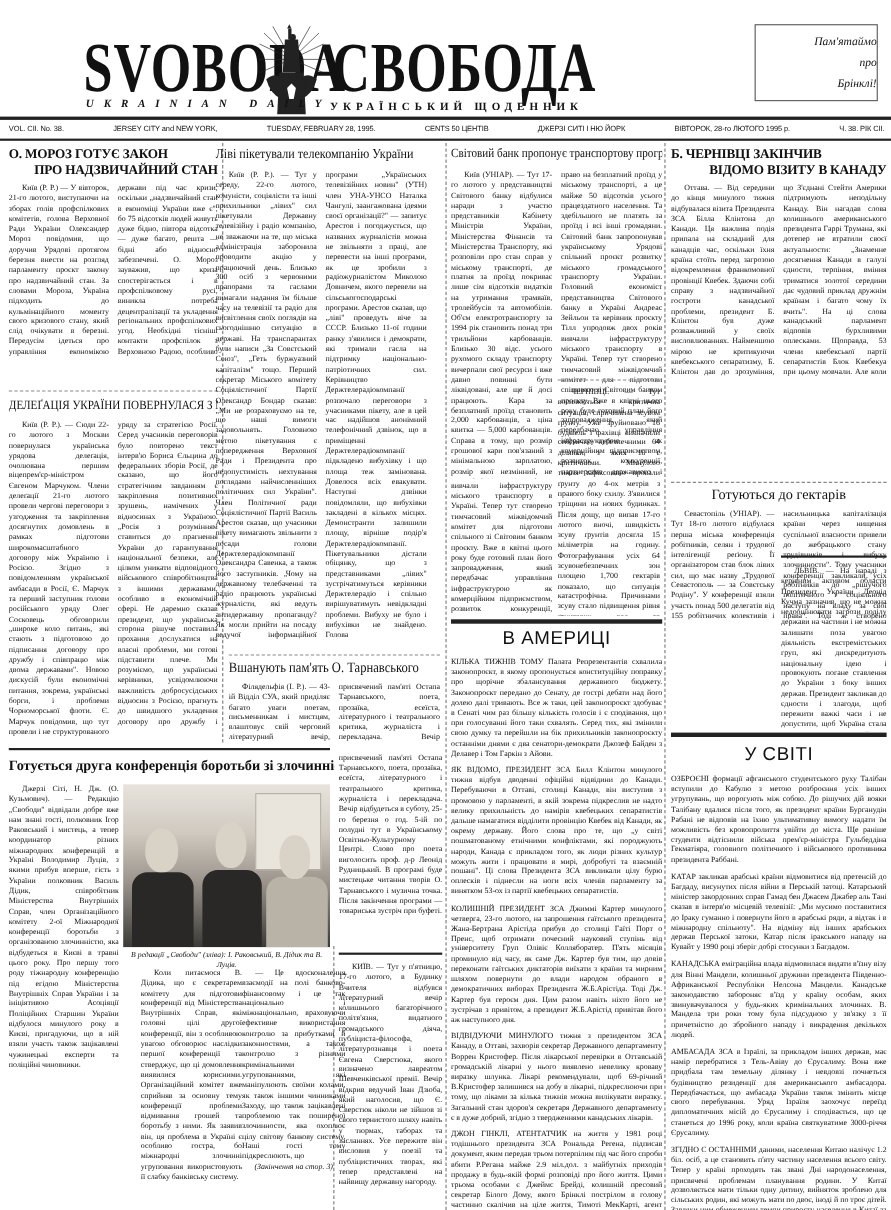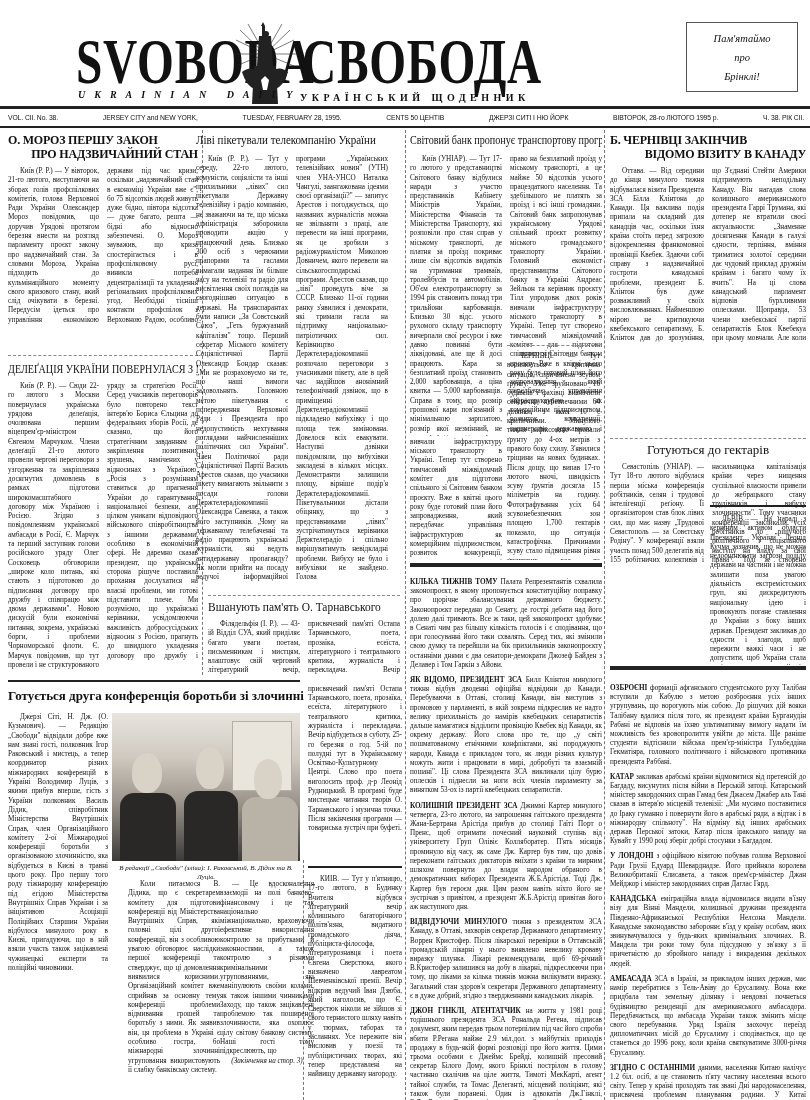--- a/index.html
+++ b/index.html
@@ -5,35 +5,35 @@
 *{box-sizing:border-box;margin:0;padding:0}
 html,body{width:810px;height:1100px;overflow:hidden;background:#fff;color:#111}
 body{font-family:"Liberation Serif",serif;font-size:7.2px;line-height:9.3px;position:relative}
 .abs{position:absolute}
 .masthead{left:0;top:0;width:810px;height:106px}
 .mast-left{position:absolute;left:76px;top:30px;font-family:"Liberation Serif",serif;font-weight:bold;font-size:64px;line-height:64px;letter-spacing:1px;transform:scaleX(0.74);transform-origin:left top;color:#111}
 .mast-right{position:absolute;left:302px;top:30px;font-family:"Liberation Serif",serif;font-weight:bold;font-size:64px;line-height:64px;letter-spacing:1px;transform:scaleX(0.74);transform-origin:left top;color:#111}
 .sub-left{position:absolute;left:78px;top:90px;font-style:italic;font-weight:bold;font-size:10px;letter-spacing:9px;font-family:Liberation Serif, serif}
 .sub-right{position:absolute;left:300px;top:93px;font-weight:bold;font-size:10px;letter-spacing:4.5px;font-family:"Liberation Serif",serif}
 .emblem{position:absolute;left:232px;top:20px;width:66px;height:84px}
-.motto{position:absolute;left:686px;top:22px;width:112px;height:70px;border:1px solid #555;text-align:center;font-style:italic;font-size:10.5px;line-height:19px;padding-top:6px}
+.motto{position:absolute;left:686px;top:22px;width:112px;height:70px;border:1px solid #555;text-align:right;font-style:italic;font-size:10.5px;line-height:19px;padding-top:6px}
 .dateline{left:0;top:106px;width:810px;height:22px;border-top:3px solid #222;border-bottom:2px solid #222;font-family:"Liberation Sans",sans-serif;font-size:6.8px;display:flex;justify-content:space-between;align-items:center;padding:0 6px 0 8px;letter-spacing:-0.1px}
 .col{position:absolute;overflow:hidden}
 .vrule{position:absolute;width:0;border-left:1px dashed #777}
 .hrule{position:absolute;height:0;border-top:1px dashed #888}
 .thick{position:absolute;height:4px;background:#222}
 h2{font-weight:bold;font-family:"Liberation Serif",serif;color:#111}
 .hl-caps{font-size:12px;line-height:14px;font-weight:bold;letter-spacing:-0.2px}
 .hl-plain{font-size:12.5px;line-height:14px;font-weight:normal;transform:scaleX(0.88);transform-origin:left top;white-space:nowrap}
 .body2{column-count:2;column-gap:8px;text-align:justify;hyphens:auto}
 .body1{text-align:justify}
 .body2 p,.body1 p{text-indent:12px;margin:0}
 .sect-title{font-family:"Liberation Sans",sans-serif;font-size:17px;line-height:20px;text-align:center;letter-spacing:0.5px}
 .item{text-align:justify;margin-bottom:6px;line-height:9.2px}
-.item b{font-weight:bold}
+.item b{font-weight:normal}
 .photo{position:absolute;background:linear-gradient(180deg,#e8e4dd 0%,#cfc9c0 30%,#9a948c 60%,#3c3a37 100%);overflow:hidden}
 .person{position:absolute;border-radius:50% 50% 45% 45%;background:#d9d2c6}
 .suit{position:absolute;border-radius:14px 14px 0 0;background:#2a2826}
 .caption{position:absolute;font-style:italic;font-size:7px;text-align:center}
 .cont{font-style:italic;text-align:center}
 </style>
 </head>
 <body>
 
 <div class="abs masthead">
@@ -79,21 +79,21 @@
   <span>ВІВТОРОК, 28-го ЛЮТОГО 1995 р.</span>
   <span>Ч. 38. РІК CII.</span>
 </div>
 
 <div class="vrule" style="left:202px;top:130px;height:545px"></div>
 <div class="vrule" style="left:405px;top:130px;height:970px"></div>
 <div class="vrule" style="left:604px;top:130px;height:970px"></div>
 <div class="vrule" style="left:303px;top:860px;height:240px"></div>
 
 <div class="col" style="left:8px;top:133px;width:190px;height:200px">
-  <h2 class="hl-caps">О. МОРОЗ ПЕРШУ ЗАКОН</h2>
+  <h2 class="hl-caps">О. МОРОЗ ГОТУЄ ЗАКОН</h2>
   <h2 class="hl-caps" style="text-align:right">ПРО НАДЗВИЧАЙНИЙ СТАН</h2>
   <div class="body2" style="margin-top:6px;height:160px">
       <p>Київ (Р. Р.) — У вівторок, 21-го лютого, виступаючи на зборах голів профспілкових комітетів, голова Верховної Ради України Олександер Мороз повідомив, що доручив Урядові протягом березня внести на розгляд парламенту проєкт закону про надзвичайний стан. За словами Мороза, Україна підходить до кульмінаційного моменту свого кризового стану, який слід очікувати в березні. Передусім ідеться про управління економікою держави під час кризи, оскільки „надзвичайний стан в економіці України вже є", бо 75 відсотків людей живуть дуже бідно, півтора відсотка — дуже багато, решта — бідні або відносно забезпечені. О. Мороз зауважив, що криза спостерігається і в профспілковому русі, виникла потреба децентралізації та укладення регіональних профспілкових угод. Необхідні тісніші контакти профспілок з Верховною Радою, особливо в питаннях вимог до Уряду і Президента з питань соціального захисту громадян, вважає О. Мороз. Він також висловився за надання профспілкам права законодавчої ініціятиви і сказав, що його турбує „прояв сталої тенденції до паралельного законотворення виконавчими структурами". Як приклад, Мороз навів створення Президентом Комісії з експертно-творчих питань, яка розробляє положення про діяльність якої „підписав чиновник", порушуючи існуючий закон.</p>
     </div>
 </div>
 <div class="hrule" style="left:8px;top:355px;width:190px"></div>
 
 <div class="col" style="left:8px;top:362px;width:190px;height:315px">
   <h2 class="hl-plain" style="font-size:11.5px">ДЕЛЕҐАЦІЯ УКРАЇНИ ПОВЕРНУЛАСЯ З МОСКВИ</h2>
   <div class="body2" style="margin-top:6px;height:290px">
@@ -171,20 +171,21 @@
 </div>
 <div class="hrule" style="left:507px;top:345px;width:92px"></div>
 <div class="col" style="left:507px;top:352px;width:93px;height:208px">
   <div class="body1">
       <p>ЧЕРНІВЦІ. — Тут восилюється критична ситуація, спричинена зсувом ґрунту. Уже зруйновано 16 будівель і фахівці визначили сейсмічно небезпечними 64 ділянки, з яких 10 є критичними. Минулого тижня зафіксовано провали ґрунту до 4-ох метрів з правого боку схилу. З'явилися тріщини на нових будинках. Після дощу, що випав 17-го лютого вночі, швидкість зсуву ґрунтів досягла 15 міліметрів на годину. Фотографування усіх 64 зсувонебезпечних зон площею 1,700 гектарів показало, що ситуація катастрофічна. Причинами зсуву стало підвищення рівня ґрунтових вод та нерозкладення ґрунту на схилах, спричинене втратами в мережах водогону та каналізації.</p>
     </div>
 </div>
 
 <div class="thick" style="left:410px;top:563px;width:192px"></div>
 <div class="col" style="left:410px;top:570px;width:192px;height:530px">
+  <div class="sect-title">В АМЕРИЦІ</div>
   <div style="margin-top:8px">
     <div class="item"><b>КІЛЬКА ТИЖНІВ ТОМУ</b><span> Палата Репрезентантів схвалила законопроєкт, в якому пропонується конституційну поправку про щорічне збалансування державного бюджету. Законопроєкт передано до Сенату, де гострі дебати над його долею далі тривають. Все ж таки, цей законопроєкт здобуває в Сенаті чим раз більшу кількість голосів і є сподівання, що при голосуванні його таки схвалять. Серед тих, які змінили свою думку та перейшли на бік прихильників законопроєкту останніми днями є два сенатори-демократи Джозеф Байден з Делавер і Том Гаркін з Айови.</span></div>
     <div class="item"><b>ЯК ВІДОМО, ПРЕЗИДЕНТ ЗСА</b><span> Билл Клінтон минулого тижня відбув дводенні офіційні відвідини до Канади. Перебуваючи в Оттаві, столиці Канади, він виступив з промовою у парламенті, в якій зокрема підкреслив не надто велику прихильність до намірів квебецьких сепаратистів дальше намагатися відділити провінцію Квебек від Канади, як окрему державу. Його слова про те, що „у світі пошматованому етнічними конфліктами, які породжують народи, Канада є прикладом того, як люди різних культур можуть жити і працювати в мирі, добробуті та взаємній пошані". Ці слова Президента ЗСА викликали цілу бурю оплесків і піднесли на ноги всіх членів парламенту за винятком 53-ох із партії квебецьких сепаратистів.</span></div>
     <div class="item"><b>КОЛИШНІЙ ПРЕЗИДЕНТ ЗСА</b><span> Джиммі Картер минулого четверга, 23-го лютого, на запрошення гаїтського президента Жана-Бертрана Арістіда прибув до столиці Гаїті Порт о Пренс, щоб отримати почесний науковий ступінь від університету Груп Олівіє Колляборатер. П'ять місяців проминуло від часу, як саме Дж. Картер був тим, що довів переконати гаїтських диктаторів виїхати з країни та мирним шляхом повернути до влади народом обраного в демократичних виборах Президента Ж.Б.Арістіда. Тоді Дж. Картер був героєм дня. Цим разом навіть ніхто його не зустрічав з привітом, а президент Ж.Б.Арістід привітав його аж наступного дня.</span></div>
     <div class="item"><b>ВІДВІДУЮЧИ МИНУЛОГО</b><span> тижня з президентом ЗСА Канаду, в Оттаві, захворів секретар Державного департаменту Воррен Кристофер. Після лікарської перевірки в Оттавській громадській лікарні у нього виявлено невелику кроваву виразку шлунка. Лікарі рекомендували, щоб 69-річний В.Кристофер залишився на добу в лікарні, підкреслюючи при тому, що ліками за кілька тижнів можна вилікувати виразку. Загальний стан здоров'я секретаря Державного департаменту є в дуже добрий, згідно з твердженнями канадських лікарів.</span></div>
     <div class="item"><b>ДЖОН ГІНКЛІ, АТЕНТАТЧИК</b><span> на життя у 1981 році тодішнього президента ЗСА Рональда Регена, підписав документ, яким передав трьом потерпілим під час його спроби вбити Р.Регана майже 2.9 міл.дол. з майбутніх приходів продажу в будь-якій формі розповіді про його життя. Цими трьома особами є Джеймс Брейді, колишній пресовий секретар Білого Дому, якого Брінклі пострілом в голову частинно скалічив на ціле життя, Тимоті МекКарті, агент тайної служби, та Томас Делеганті, місцевий поліціянт, які також були поранені. Один із адвокатів Дж.Гінклі, Б.Дж.Джовис-Террелл, підкреслив, що його клієнт робить це для того, щоб в якийсь спосіб подати їм відшкодування за пошкодування, але цей документ дальше не забороняє йому відрікатися від відповідальности за їхнє поранення.</span></div>
   </div>
 </div>
 
 <div class="col" style="left:610px;top:133px;width:196px;height:210px">
@@ -206,21 +207,21 @@
 </div>
 <div class="thick" style="left:710px;top:505px;width:96px;height:2px"></div>
 <div class="col" style="left:710px;top:515px;width:96px;height:150px">
   <div class="body1">
       <p>ЛЬВІВ. — На нараді з керівним активом области Президент України Леонід Кучма зазначив, що не можна недооцінювати загрози поділу держави на частини і не можна залишати поза увагою діяльність екстремістських груп, які дискредитують національну ідею і провокують погане ставлення до України з боку інших держав. Президент закликав до єдности і злагоди, щоб пережити важкі часи і не допустити, щоб Україна стала полігоном суперечностей між Заходом і Сходом.</p>
     </div>
 </div>
 
 <div class="thick" style="left:610px;top:666px;width:196px"></div>
 <div class="col" style="left:610px;top:676px;width:196px;height:424px">
+  <div class="sect-title">У СВІТІ</div>
   <div style="margin-top:8px">
     <div class="item"><b>ОЗБРОЄНІ</b><span> формації афганського студентського руху Талібан вступили до Кабулю з метою розброєння усіх інших угрупувань, що ворогують між собою. До рішучих дій вояки Талібану вдалися після того, як президент країни Бурганудін Рабані не відповів на їхню ультимативну вимогу надати їм можливість без кровопролиття увійти до міста. Ще раніше студенти відтіснили війська прем'єр-міністра Гульбеддіна Гекматіяра, головного політичного і військового противника президента Раббані.</span></div>
     <div class="item"><b>КАТАР</b><span> закликав арабські країни відмовитися від претенсій до Багдаду, висунутих після війни в Перській затоці. Катарський міністер закордонних справ Гамад бен Джасем Джабер аль Тані сказав в інтерв'ю місцевій телевізії: „Ми мусимо поставитися до Іраку гуманно і повернути його в арабські ряди, а відтак і в міжнародну спільноту". На відміну від інших арабських держав Перської затоки, Катар після іракського нападу на Кувайт у 1990 році зберіг добрі стосунки з Багдадом.</span></div>
-    <div class="item"><b>У ЛОНДОНІ</b><span> з офіційною візитою побував голова Верховної Ради Грузії Едуард Шеварднадзе. Його прийняла королева Великобританії Єлисавета, а також прем'єр-міністер Джан Мейджор і міністер закордонних справ Даглас Гярд.</span></div>
     <div class="item"><b>КАНАДСЬКА</b><span> еміграційна влада відмовилася видати в'їзну візу для Вінні Мандели, колишньої дружини президента Південно-Африканської Республіки Нелсона Мандели. Канадське законодавство забороняє в'їзд у країну особам, яких звинувачувалося у будь-яких кримінальних злочинах. В. Мандела три роки тому була підсудною у зв'язку з її причетністю до збройного нападу і викрадення декількох людей.</span></div>
     <div class="item"><b>АМБАСАДА</b><span> ЗСА в Ізраїлі, за прикладом інших держав, має намір перебратися з Тель-Авіву до Єрусалиму. Вона вже придбала там земельну ділянку і невдовзі почнеться будівництво резиденції для американського амбасадора. Передбачається, що амбасада України також змінить місце свого перебування. Уряд Ізраїля заохочує переїзд дипломатичних місій до Єрусалиму і сподівається, що це станеться до 1996 року, коли країна святкуватиме 3000-річчя Єрусалиму.</span></div>
     <div class="item"><b>ЗГІДНО С ОСТАННІМИ</b><span> даними, населення Китаю налічує 1.2 біл. осіб, а це становить п'яту частину населення всього світу. Тепер у країні проходять так звані Дні народонаселення, присвячені проблемам планування родини. У Китаї дозволяється мати тільки одну дитину, вийняток зроблено для сільських родин, які можуть мати по двоє, іноді й по троє дітей. Завдяки цим обмеженням темпи приросту населення в Китаї за останні 25 років зменшилися у 2.5 раза.</span></div>
   </div>
 </div>
 
 </body></html>

